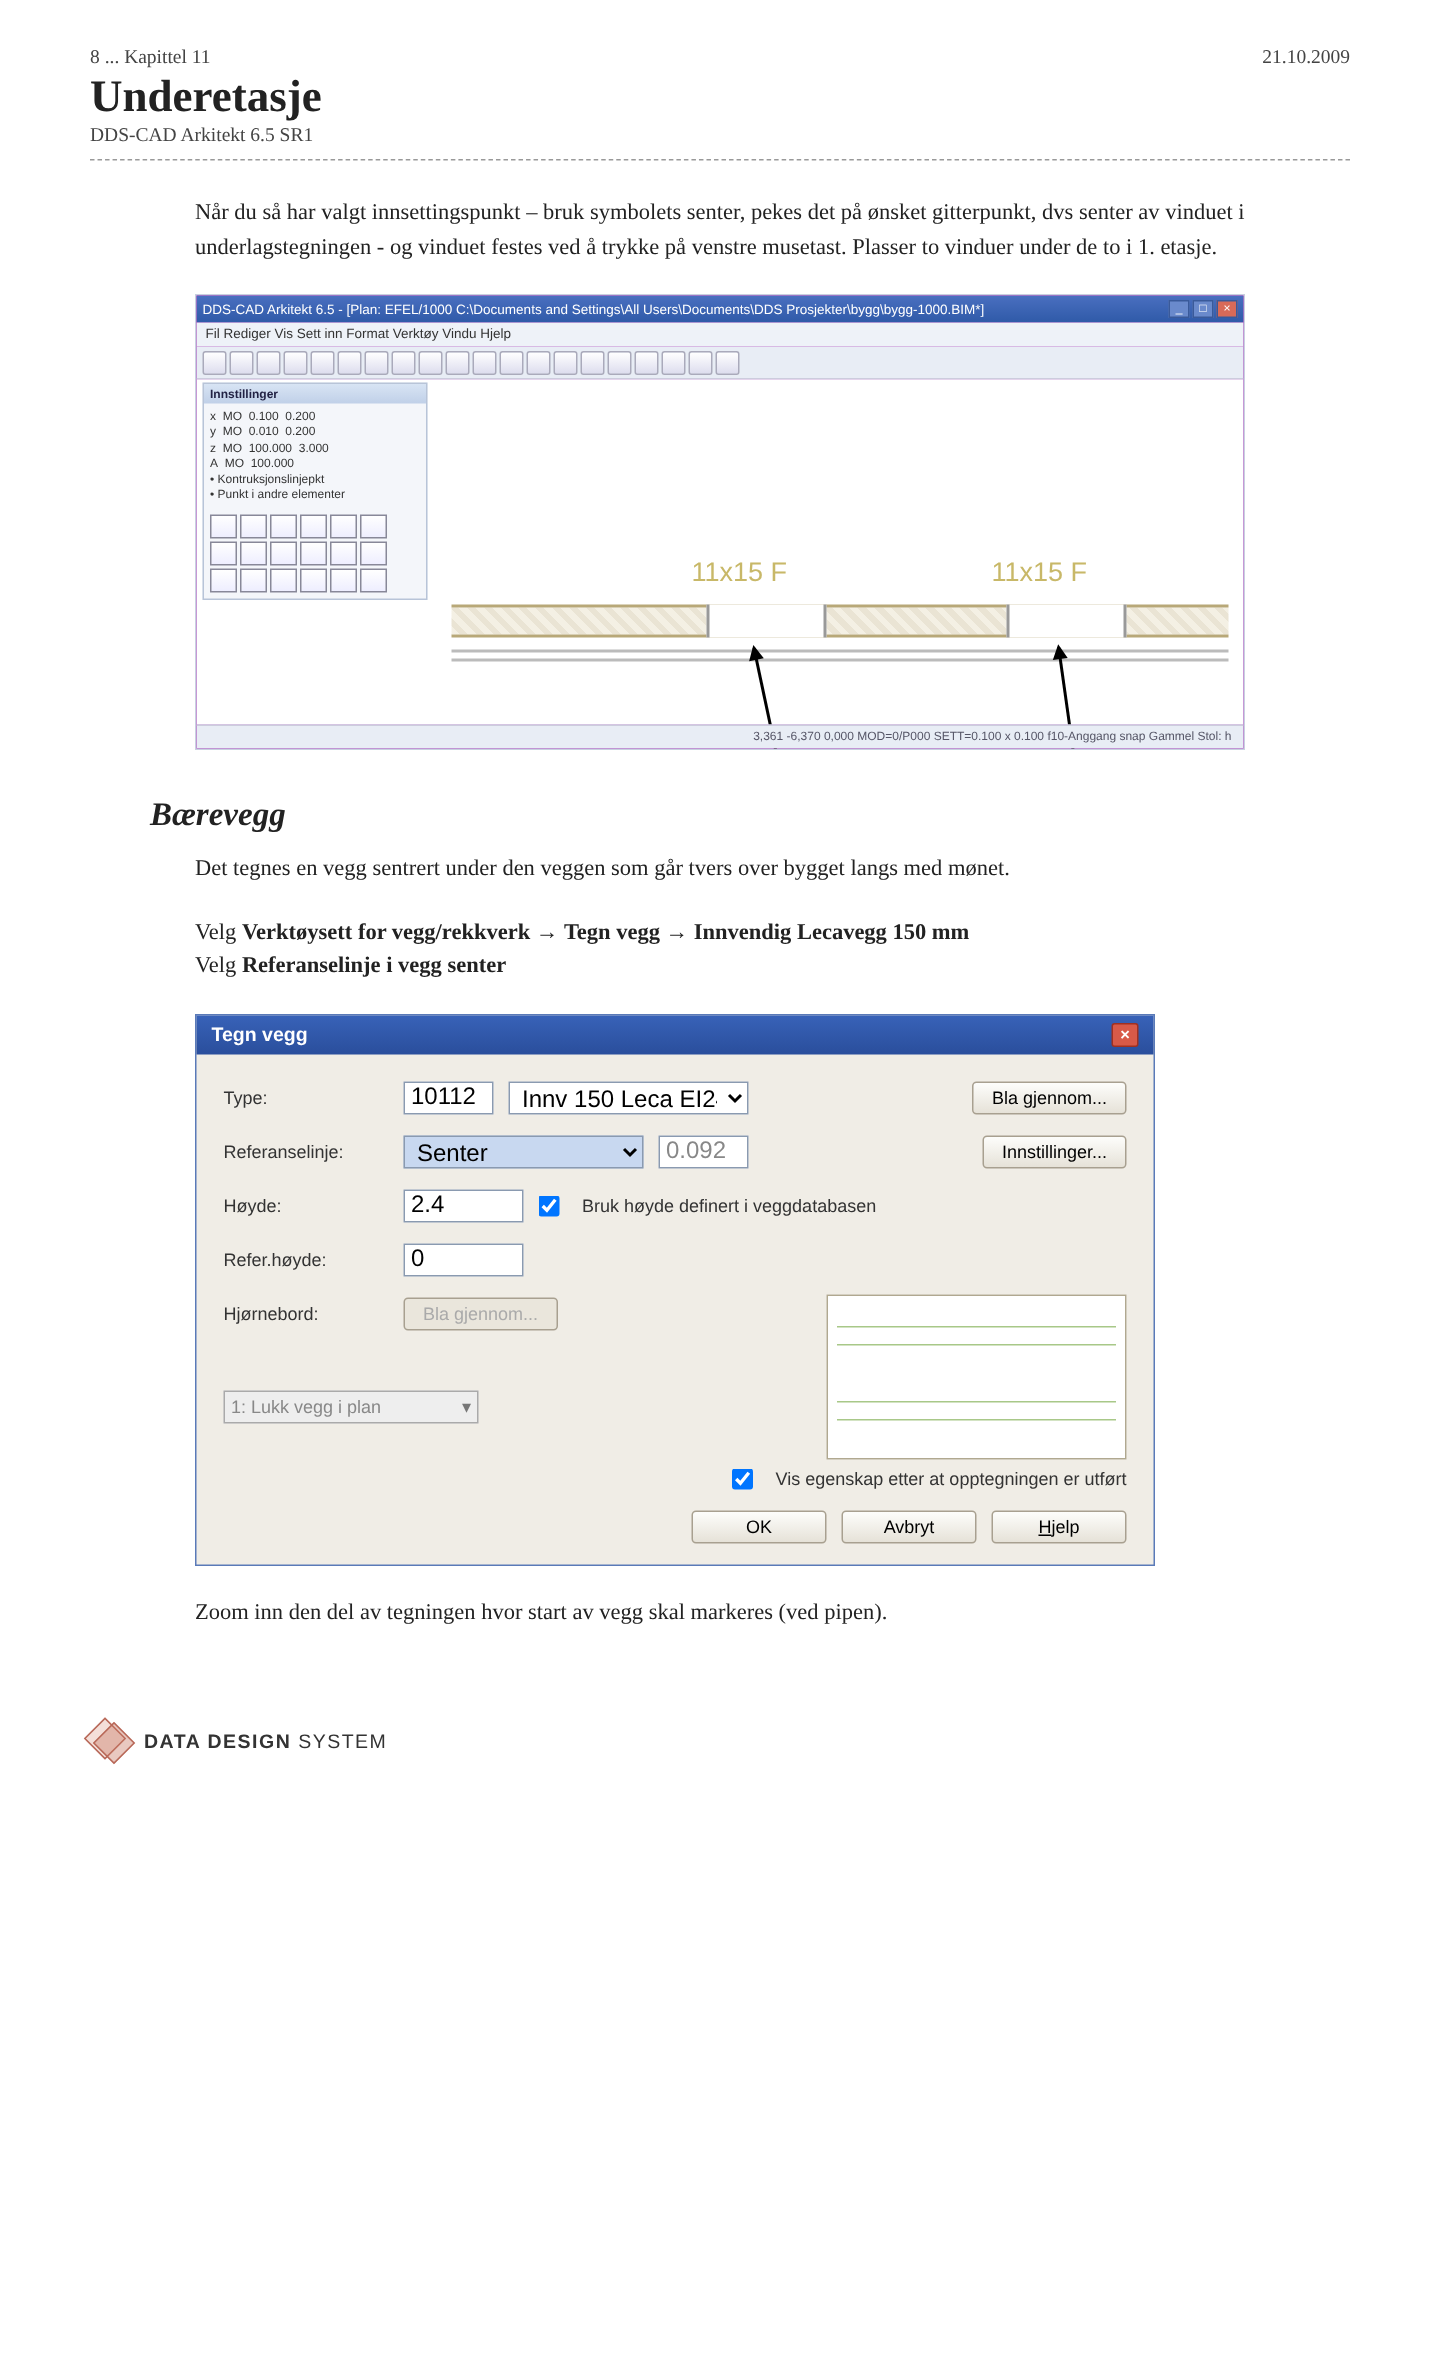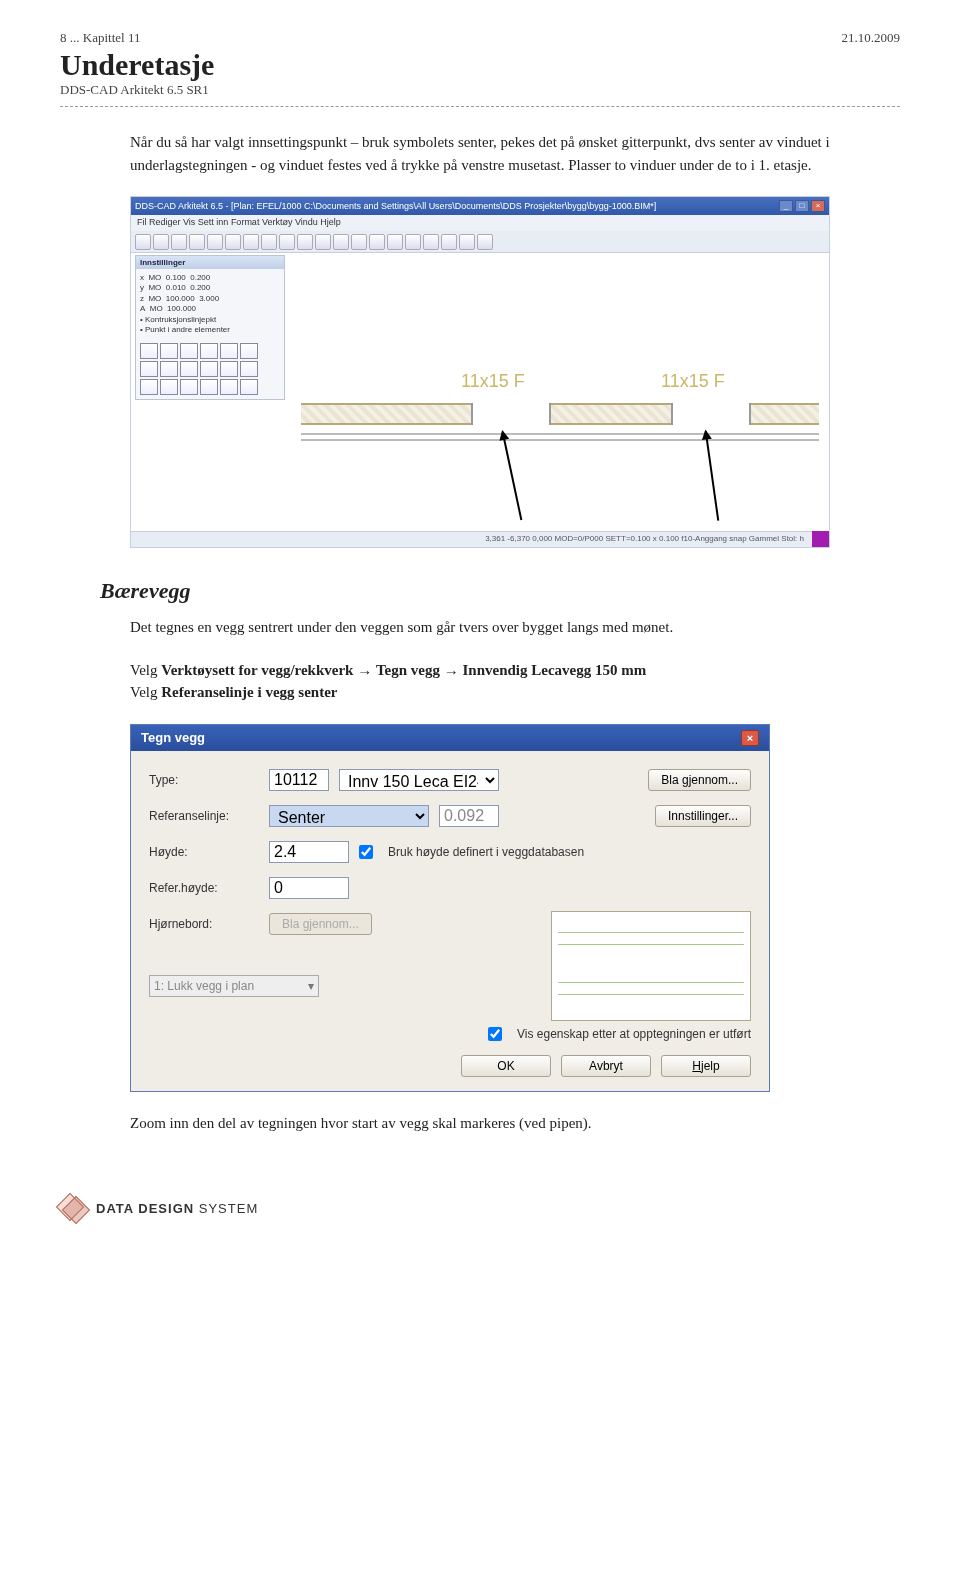--- a/index.html
+++ b/index.html
@@ -40,21 +40,21 @@
   .body-text {
     font-size: 15px;
     line-height: 1.5;
     color: #222;
     margin: 10px 70px 20px 70px;
   }
   .screenshot1 {
     margin: 10px 70px 30px 70px;
     border: 1px solid #c8d0e0;
     background: #a21caf;
-    height: 352px;
+    height: 304px;
     position: relative;
     overflow: hidden;
   }
   .titlebar {
     height: 18px;
     background: linear-gradient(#4a6fc0, #2f5aa8);
     display: flex;
     align-items: center;
     color: #fff;
     font-size: 9px;
@@ -180,21 +180,21 @@
     content: '';
     position: absolute;
     top: -2px; left: -4px;
     border-left: 5px solid transparent;
     border-right: 5px solid transparent;
     border-bottom: 10px solid #000;
   }
   .arrow-line.a1 { left: 210px; transform: rotate(-12deg); }
   .arrow-line.a2 { left: 410px; transform: rotate(-8deg); }
   .statusbar {
-    position:absolute; bottom:0; left:0; right:17px;
+    position:absolute; bottom:0; left:0; right:0;
     height: 16px;
     background: #e8edf5;
     border-top:1px solid #ccd;
     font-size: 8px;
     font-family: Tahoma, sans-serif;
     color:#556;
     text-align: right;
     padding: 2px 8px;
   }
   .section-heading {

